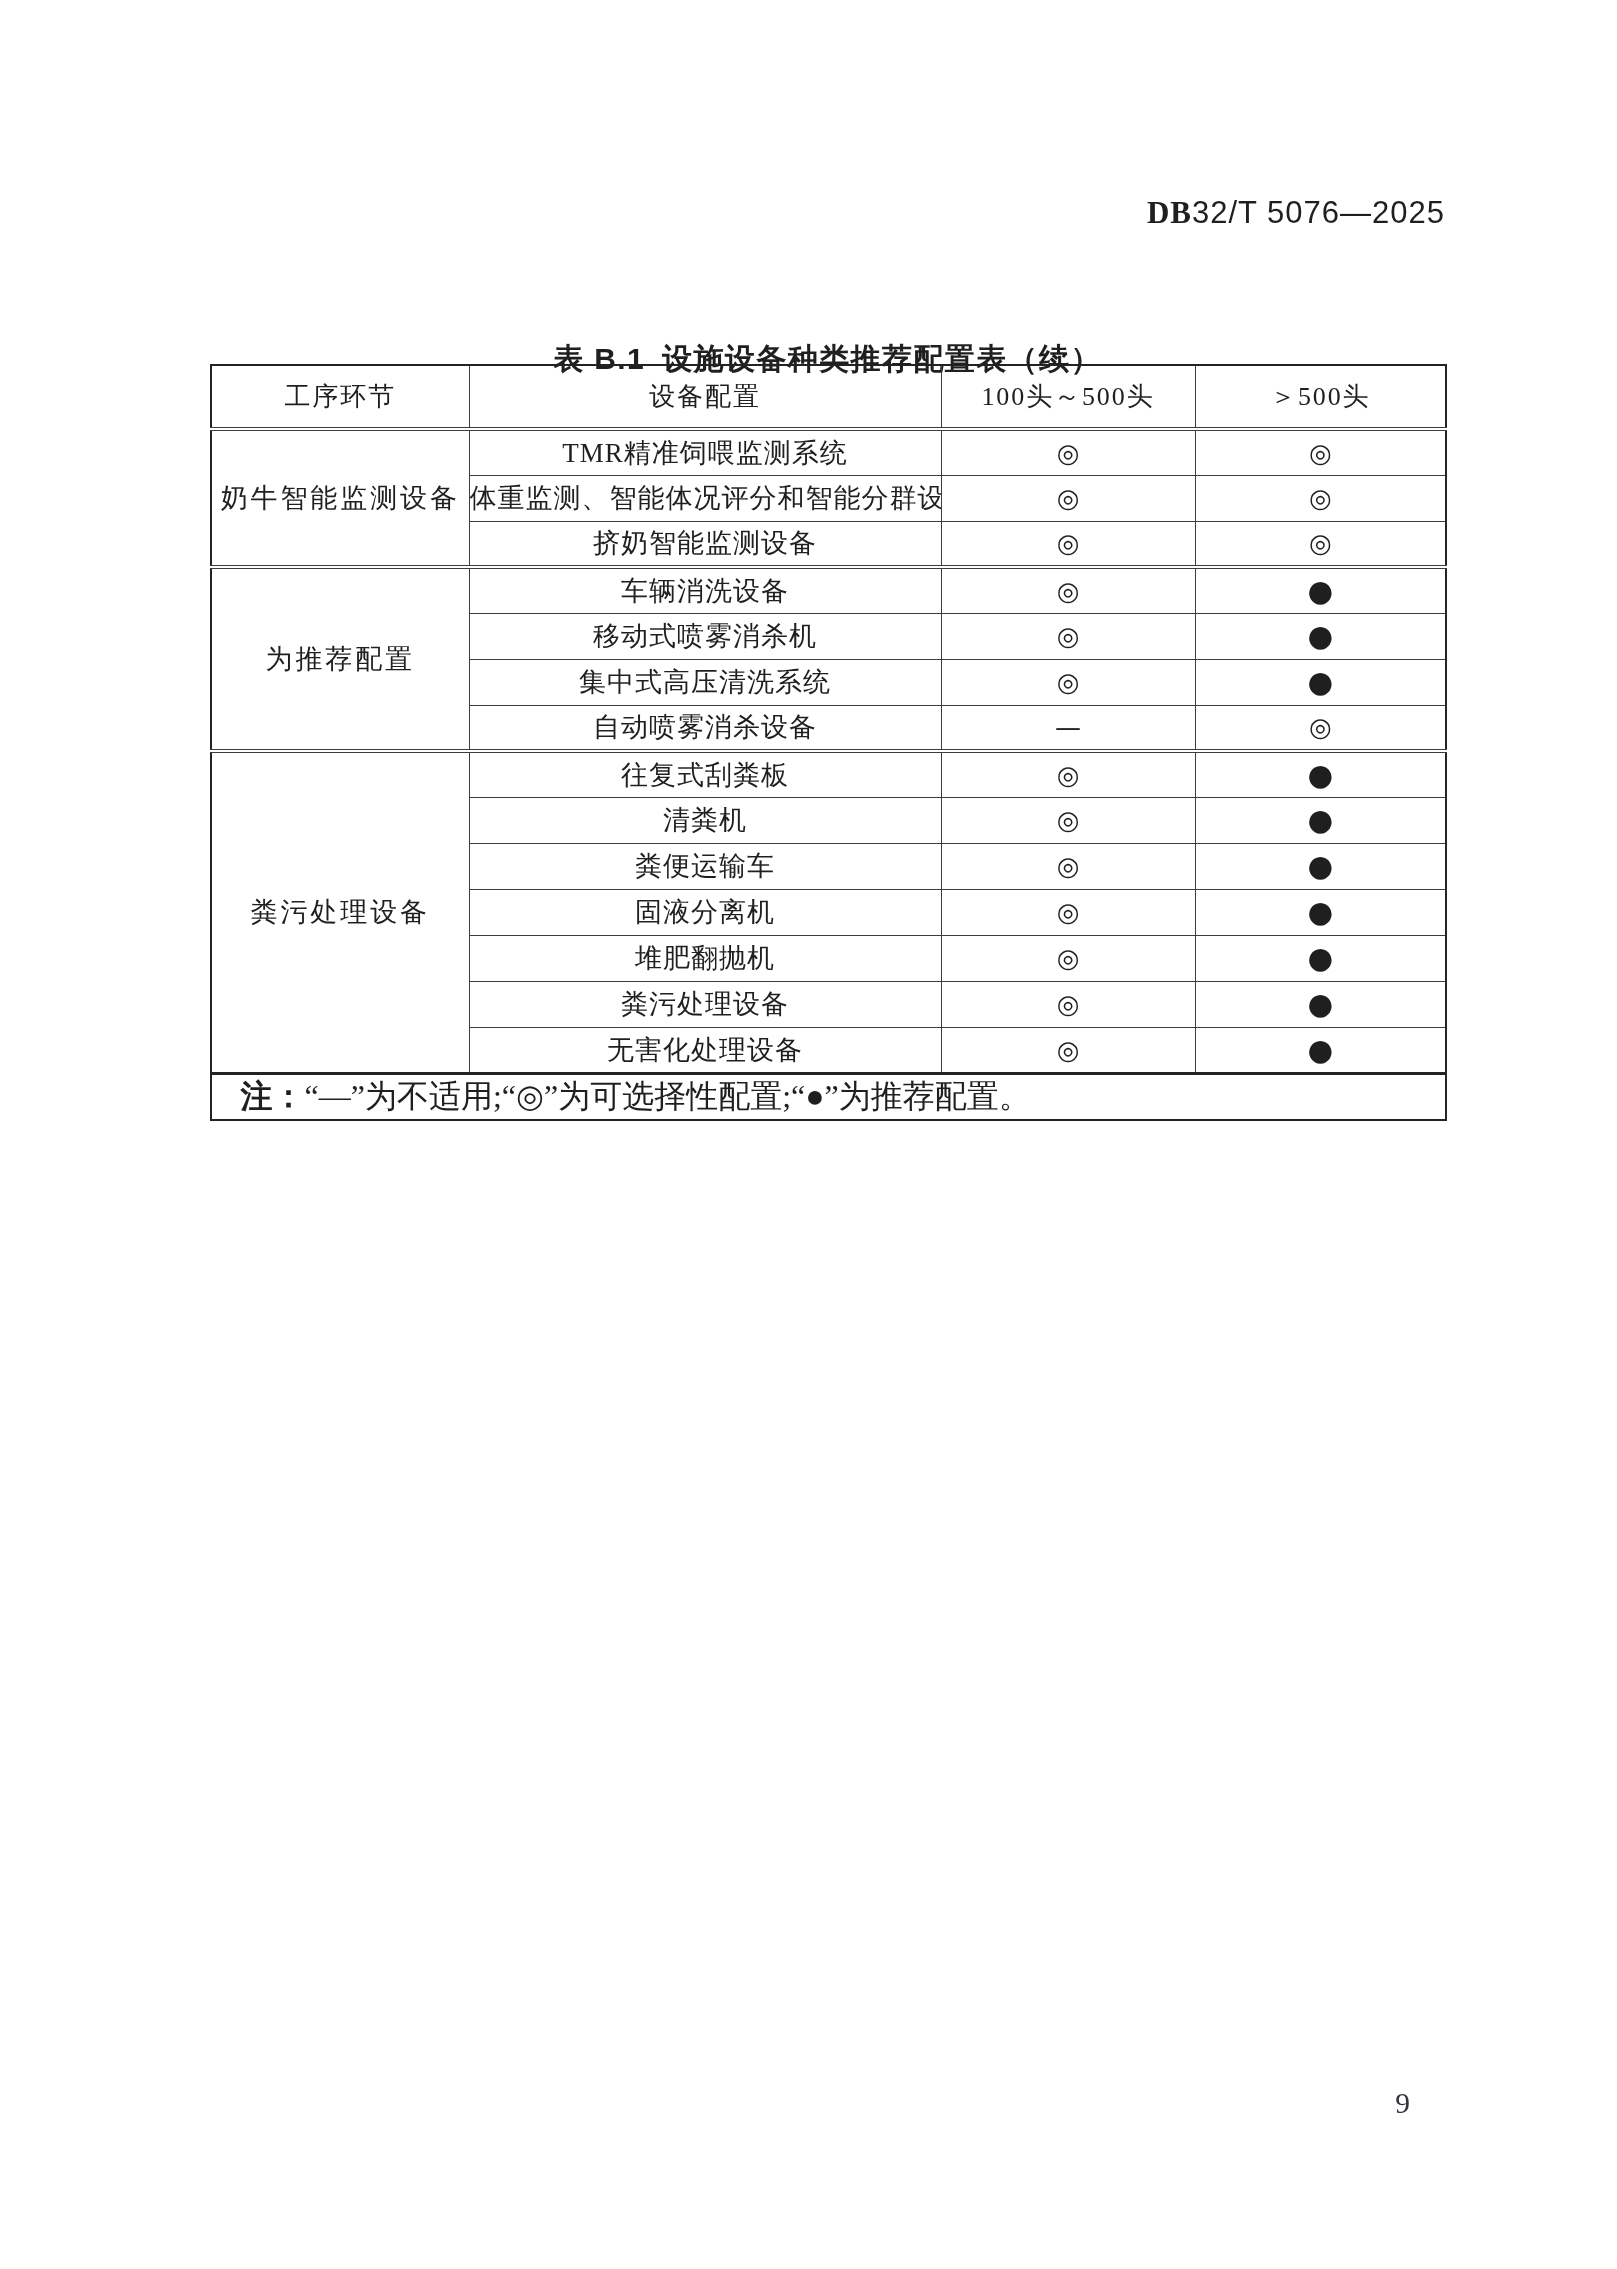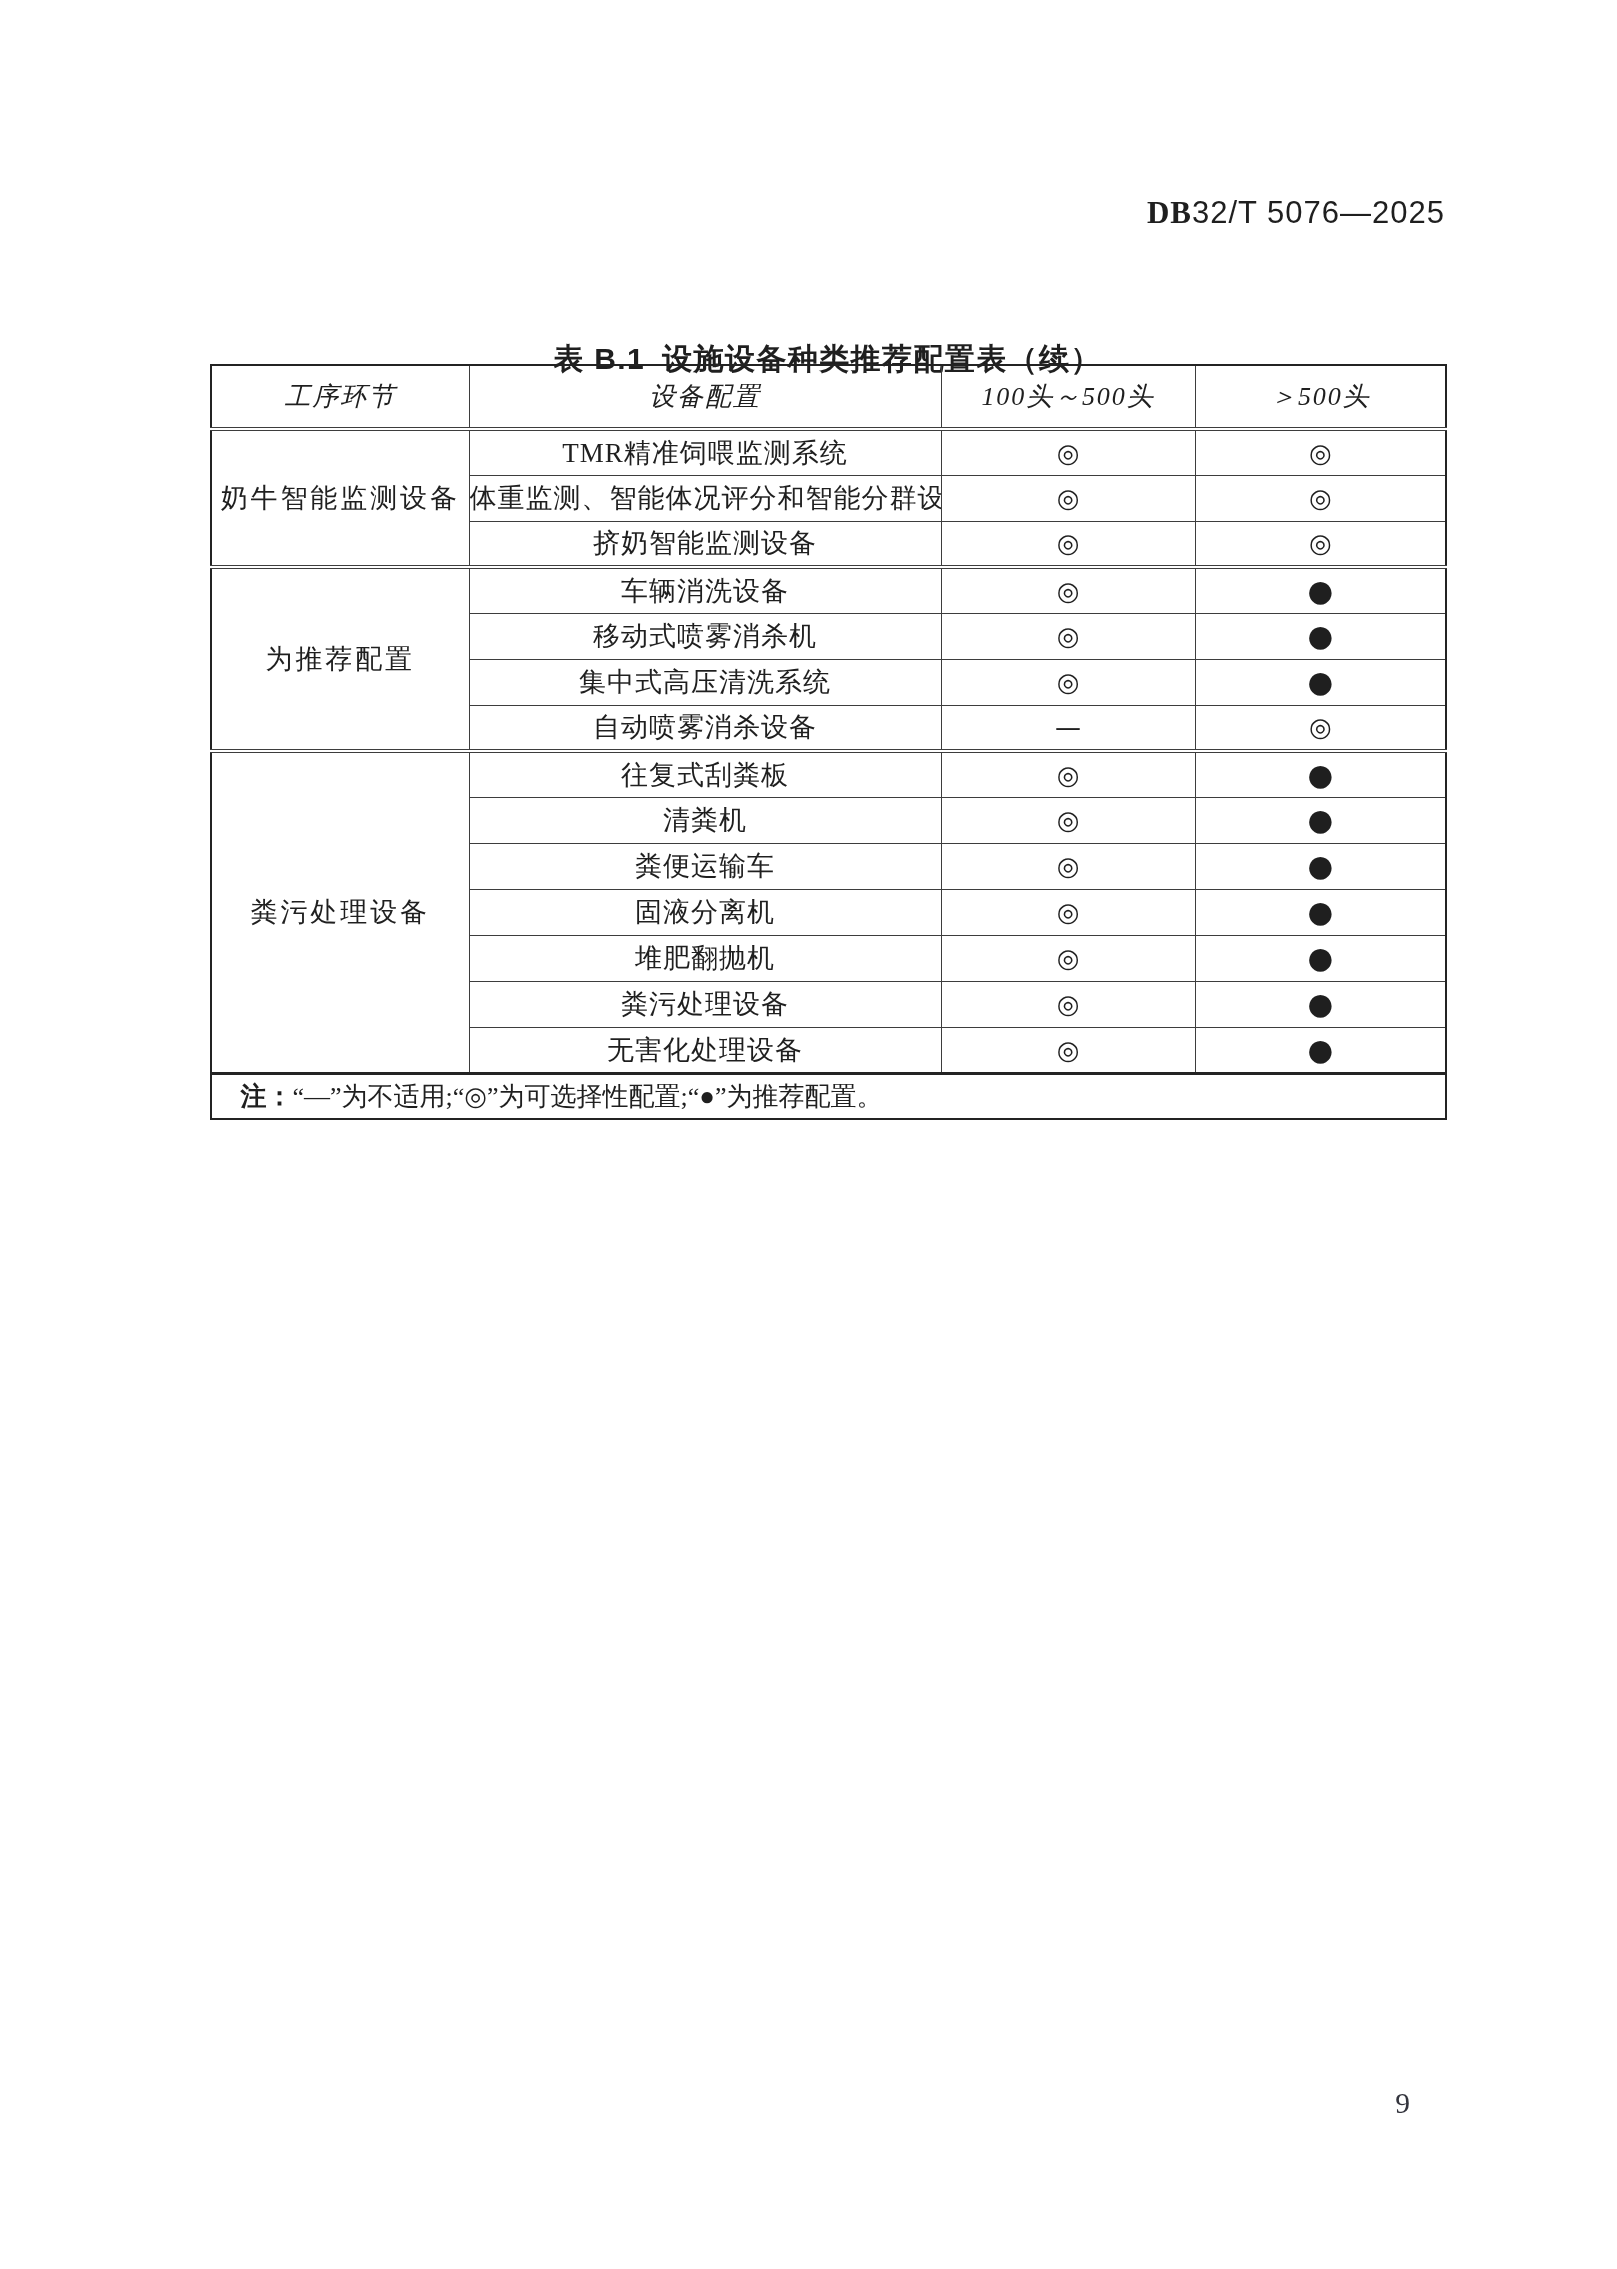--- a/index.html
+++ b/index.html
@@ -64,21 +64,21 @@
   .config-table th,
   .config-table td{
     border:1.5px solid var(--line);
     text-align:center;
     vertical-align:middle;
     padding:0;
     font-weight:normal;
     overflow:hidden;
     white-space:nowrap;
   }
-  .config-table thead tr{height:64px;font-style:italic;}
+  .config-table thead tr{height:64px;}
   .config-table thead th{
     font-size:26px;
     letter-spacing:1.9px;
     border-bottom:4.8px double var(--line);
   }
   .config-table tbody tr{height:46px;}
   .config-table tr.group-start td{
     border-top:4.8px double var(--line);
   }
   .group-cell{letter-spacing:2.9px;margin-left:28px;}
@@ -86,21 +86,21 @@
   .symbol-cell{
     font-family:"DejaVu Sans","Liberation Sans",sans-serif;
     font-size:26px;
   }
   .symbol-cell.filled{font-size:29.5px;}
   .note-body-row{height:45px;}
   .note-cell{
     border-top:3.3px solid var(--heavy) !important;
     text-align:left !important;
     padding-left:28.5px !important;
-    font-size:26px;
+    font-size:32px;
     white-space:nowrap;
   }
   .note-label{
     font-family:"Liberation Sans","DejaVu Sans",sans-serif;
     font-weight:bold;
   }
   
   .page-number{
     position:absolute;
     top:2087px;

